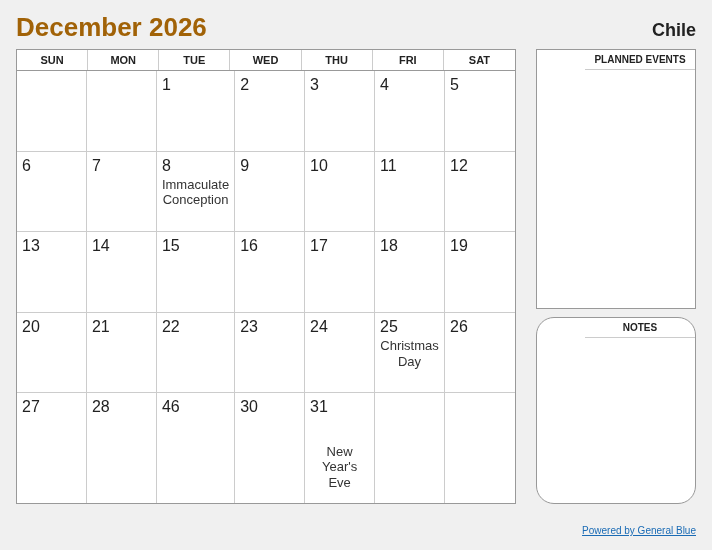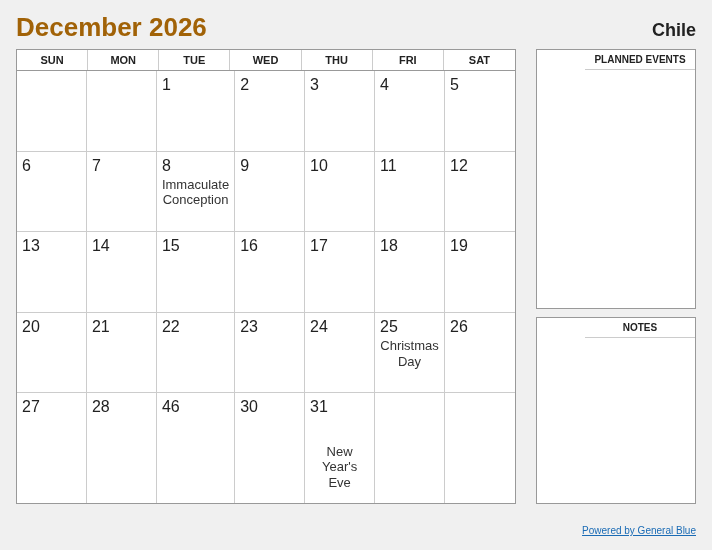--- a/index.html
+++ b/index.html
@@ -119,20 +119,21 @@
     }
     .sidebar-box-content {
       flex: 1;
       min-height: 80px;
     }
     .planned-events-box {
       flex: 1.4;
     }
     .notes-box {
       flex: 1;
+      border-radius: 18px;
     }
     .notes-content {
       min-height: 100px;
     }
     .footer {
       text-align: right;
       margin-top: 16px;
     }
     .footer a {
       font-size: 10px;

